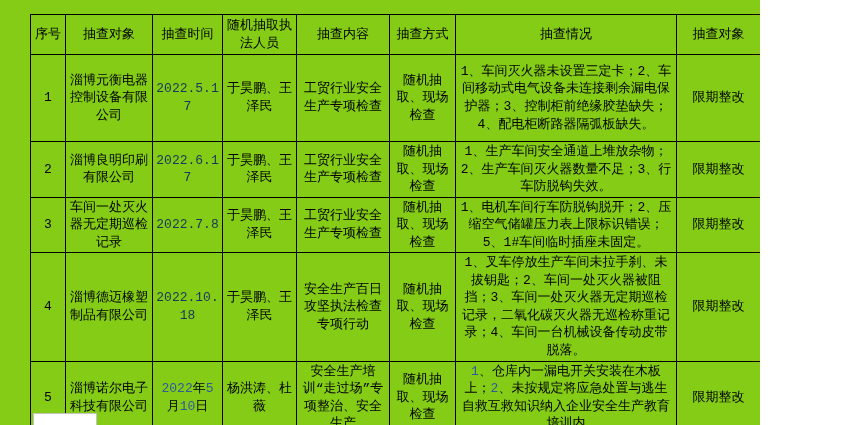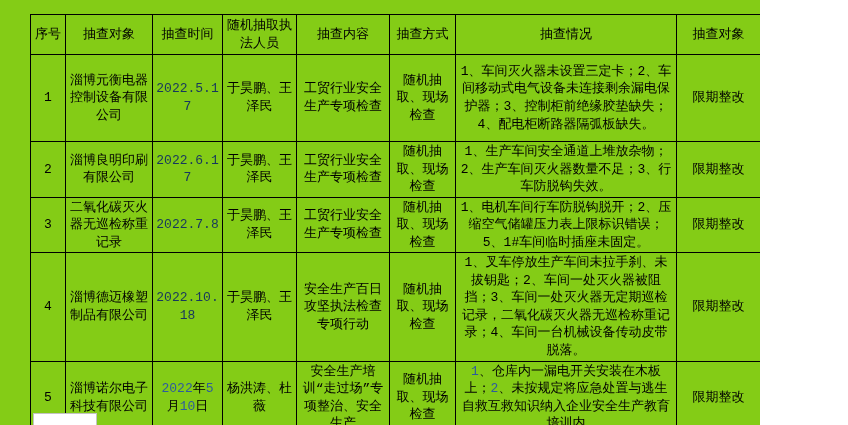--- a/index.html
+++ b/index.html
@@ -79,21 +79,21 @@
         <td class="date">2022.6.17</td>
         <td>于昊鹏、王泽民</td>
         <td>工贸行业安全生产专项检查</td>
         <td>随机抽取、现场检查</td>
         <td>1、生产车间安全通道上堆放杂物；2、生产车间灭火器数量不足；3、行车防脱钩失效。</td>
         <td>限期整改</td>
         <td></td>
       </tr>
       <tr style="height:53px">
         <td>3</td>
-        <td>二氧化碳灭火器无巡检称重记录</td>
+        <td>车间一处灭火器无定期巡检记录</td>
         <td class="date">2022.7.8</td>
         <td>于昊鹏、王泽民</td>
         <td>工贸行业安全生产专项检查</td>
         <td>随机抽取、现场检查</td>
         <td>1、电机车间行车防脱钩脱开；2、压缩空气储罐压力表上限标识错误；5、1#车间临时插座未固定。</td>
         <td>限期整改</td>
         <td></td>
       </tr>
       <tr style="height:95px">
         <td>4</td>

